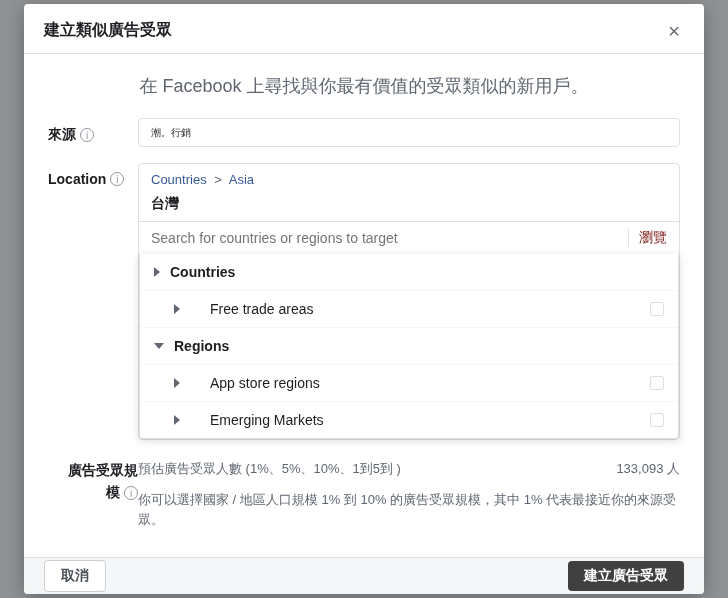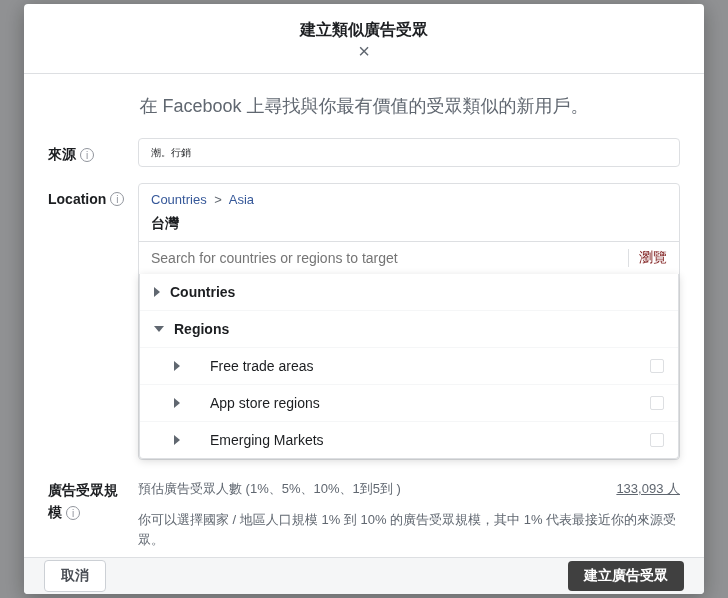--- a/index.html
+++ b/index.html
@@ -30,21 +30,20 @@
       display: flex;
       flex-direction: column;
       overflow: hidden;
     }
     .modal-header {
       display: flex;
       align-items: center;
       justify-content: space-between;
       padding: 16px 20px 12px;
       border-bottom: 1px solid #dddfe2;
-      flex-direction: column;
     }
     .modal-title {
       font-size: 16px;
       font-weight: 600;
       color: #1c1e21;
     }
     .close-btn {
       background: none;
       border: none;
       cursor: pointer;
@@ -319,63 +318,63 @@
             </div>
 
             <div class="dropdown-menu">
 
               <div class="dropdown-item">
                 <span class="chevron-right"></span>
                 <span class="item-label">Countries</span>
               </div>
 
               <div class="dropdown-item">
-                <span class="chevron-down"></span>
-                <span class="item-label">Regions</span>
-              </div>
-
-              <div class="dropdown-item">
                 <span style="width:20px; display:inline-block;"></span>
                 <span class="chevron-right"></span>
                 <span class="item-label-sub">Free trade areas</span>
                 <span class="checkbox"></span>
               </div>
 
               <div class="dropdown-item">
+                <span class="chevron-down"></span>
+                <span class="item-label">Regions</span>
+              </div>
+
+              <div class="dropdown-item">
                 <span style="width:20px; display:inline-block;"></span>
                 <span class="chevron-right"></span>
                 <span class="item-label-sub">App store regions</span>
                 <span class="checkbox"></span>
               </div>
 
               <div class="dropdown-item">
                 <span style="width:20px; display:inline-block;"></span>
                 <span class="chevron-right"></span>
                 <span class="item-label-sub">Emerging Markets</span>
                 <span class="checkbox"></span>
               </div>
             </div>
           </div>
         </div>
       </div>
 
       <div class="form-row audience-row">
-        <div class="form-label" style="flex-direction:column; align-items:flex-start; padding-top:6px;">
+        <div class="form-label" style="flex-direction:column; align-items:flex-end; padding-top:6px;">
           <div style="display:flex; align-items:center; gap:4px;">
             <span>廣告受眾規</span>
           </div>
           <div style="display:flex; align-items:center; gap:4px;">
             <span>模</span>
             <span class="info-icon">i</span>
           </div>
         </div>
         <div class="info-box">
           <div class="partially-hidden">
             <span>預估廣告受眾人數 (1%、5%、10%、1到5到 )</span>
-            <span style="float:right; margin-left:20px;text-decoration:underline;">133,093 人</span>
+            <span style="float:right; margin-left:20px;">133,093 人</span>
           </div>
           <p class="desc-text">你可以選擇國家 / 地區人口規模 1% 到 10% 的廣告受眾規模，其中 1% 代表最接近你的來源受眾。</p>
 
         </div>
       </div>
     </div>
 
     <div class="modal-footer">
       <button class="btn-cancel">取消</button>
       <button class="btn-primary">建立廣告受眾</button>

